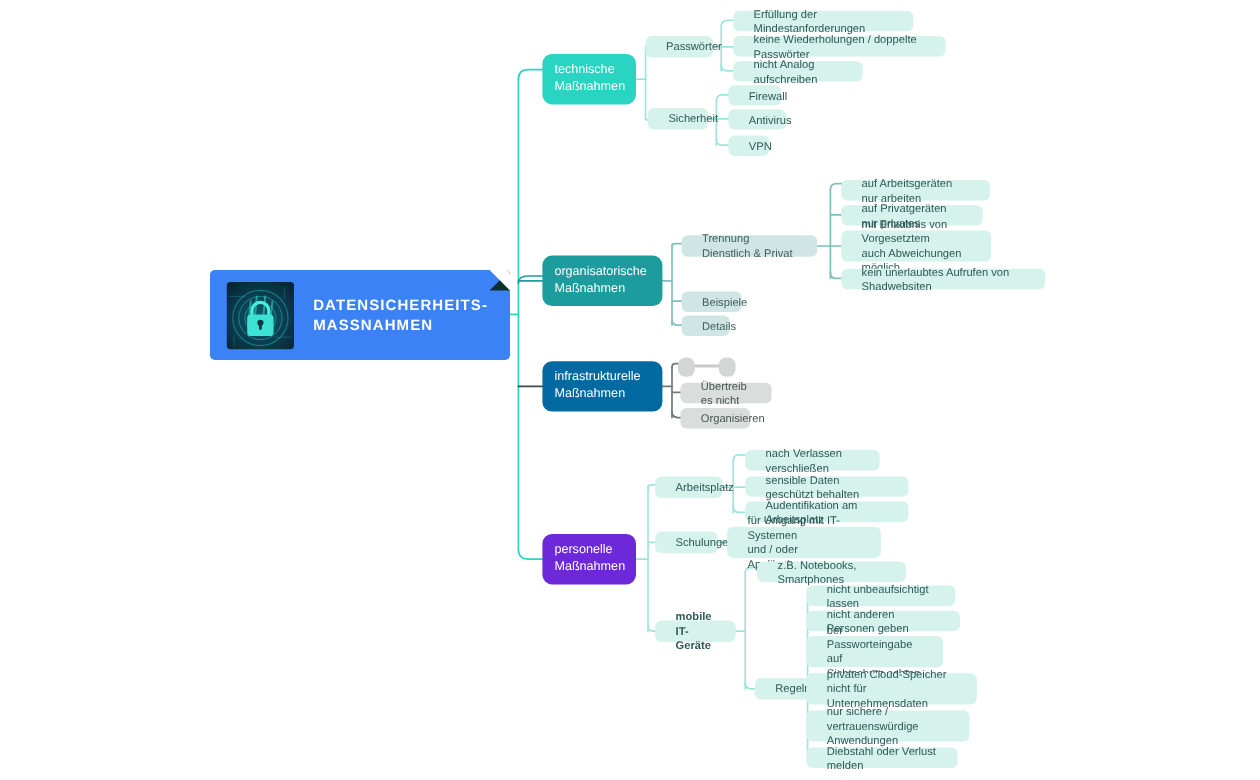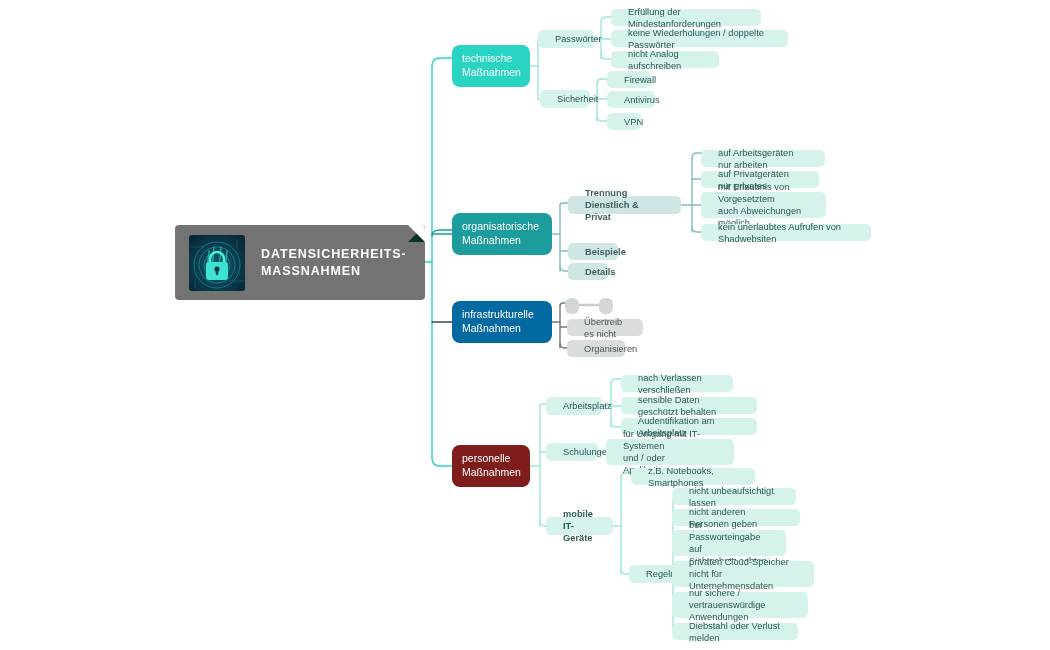--- a/index.html
+++ b/index.html
@@ -26,21 +26,21 @@
     pointer-events: none;
   }
 
   
   .root-node {
     position: absolute;
     left: 175px;
     top: 225px;
     width: 250px;
     height: 75px;
-    background: #737373;
+    background: #3b82f6;
     border-radius: 4px;
     display: flex;
     align-items: center;
     padding: 0 0 0 14px;
     box-sizing: border-box;
     overflow: hidden;
   }
   .root-fold {
     position: absolute;
     right: 0;
@@ -105,21 +105,20 @@
     display: flex;
     align-items: center;
   }
   .pill.gray {
     background: #D9DEDC;
     color: #4A5450;
   }
   .pill.bluish {
     background: #CFE6E4;
     color: #40605E;
-    font-weight: bold;
   }
   .stub {
     position: absolute;
     border-radius: 6px;
     background: #D2D7D5;
   }
 </style>
 </head>
 <body>
 
@@ -307,21 +306,21 @@
   <div class="stub" style="left:565px; top:298px; width:14px; height:16px;"></div>
   <div class="stub" style="left:599px; top:298px; width:14px; height:16px;"></div>
 
   <div class="pill gray" style="left:567px; top:319px; width:76px; height:17px;">
     <span>Übertreib es nicht</span>
   </div>
   <div class="pill gray" style="left:567px; top:340px; width:58px; height:17px;">
     <span>Organisieren</span>
   </div>
 
-  <div class="branch" style="left:452px; top:445px; width:78px; height:42px; background:#7f1d1d;">
+  <div class="branch" style="left:452px; top:445px; width:78px; height:42px; background:#6d28d9;">
     <span>personelle
 Maßnahmen</span>
   </div>
 
   <div class="pill" style="left:546px; top:397px; width:56px; height:18px;">
     <span>Arbeitsplatz</span>
   </div>
   <div class="pill" style="left:546px; top:443px; width:52px; height:18px;">
     <span>Schulungen</span>
   </div>

